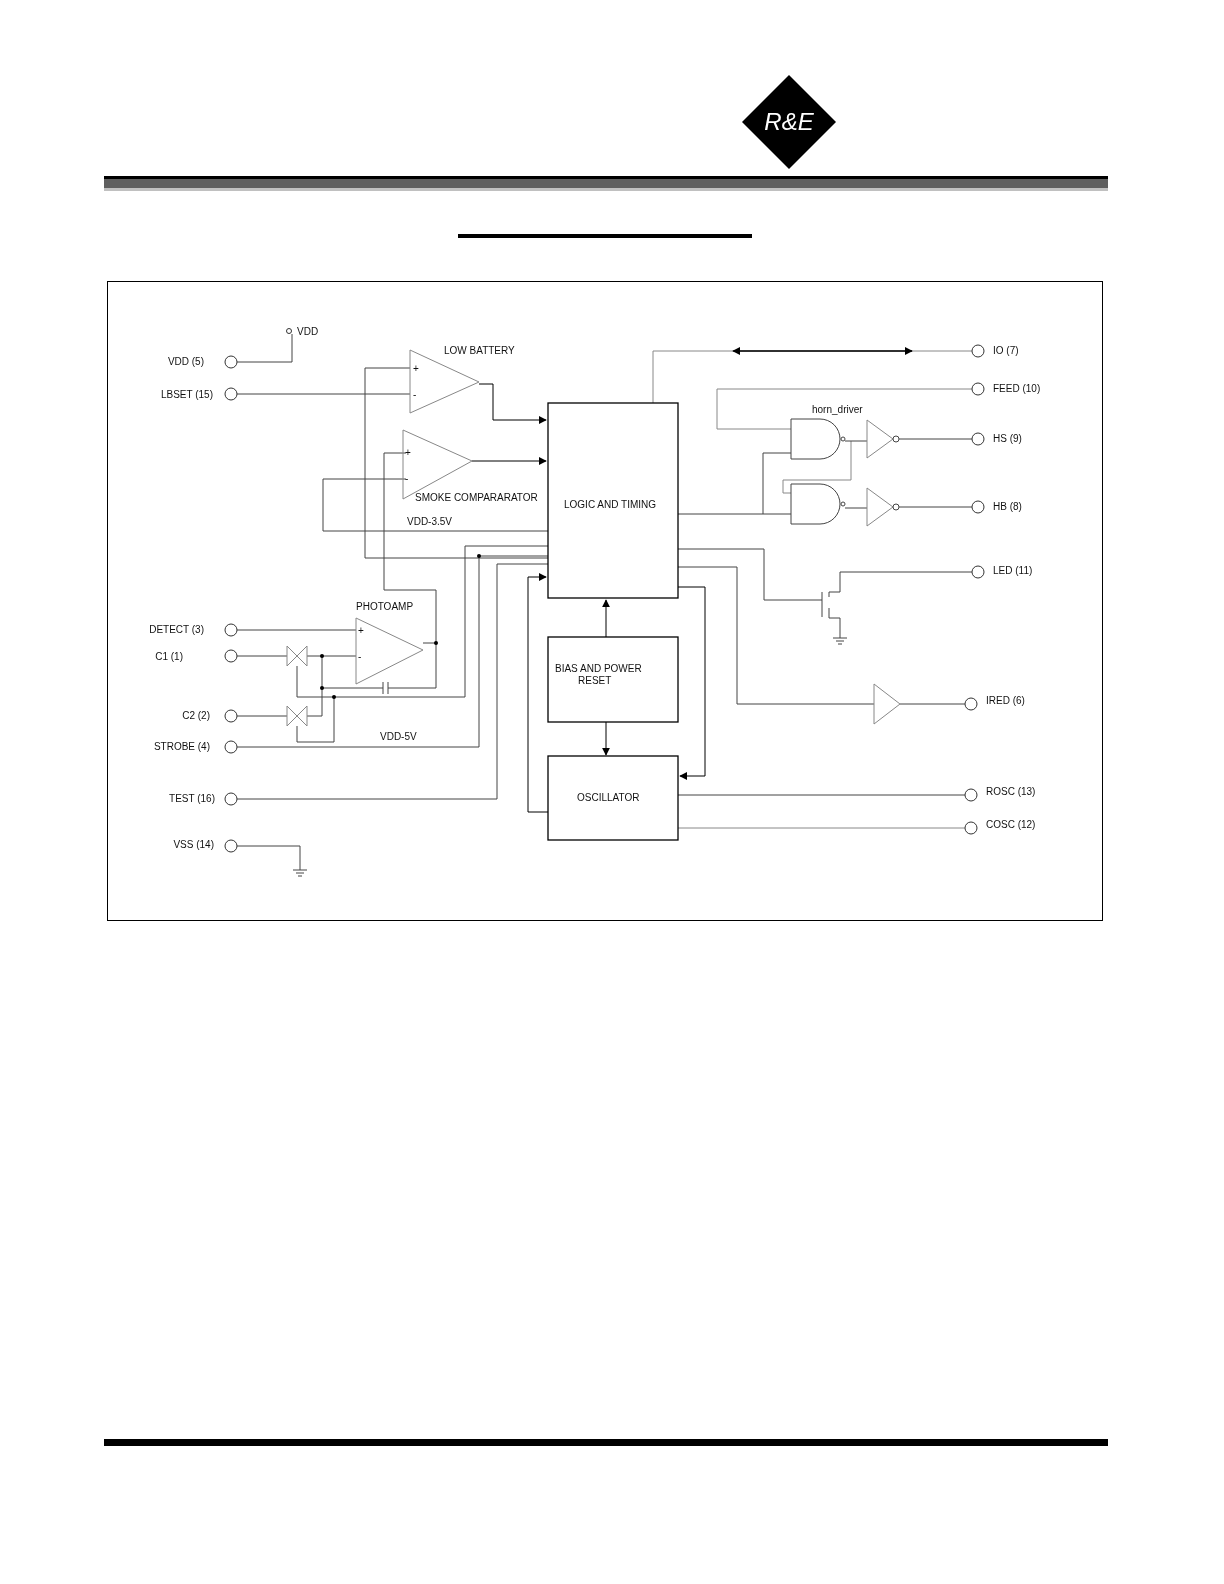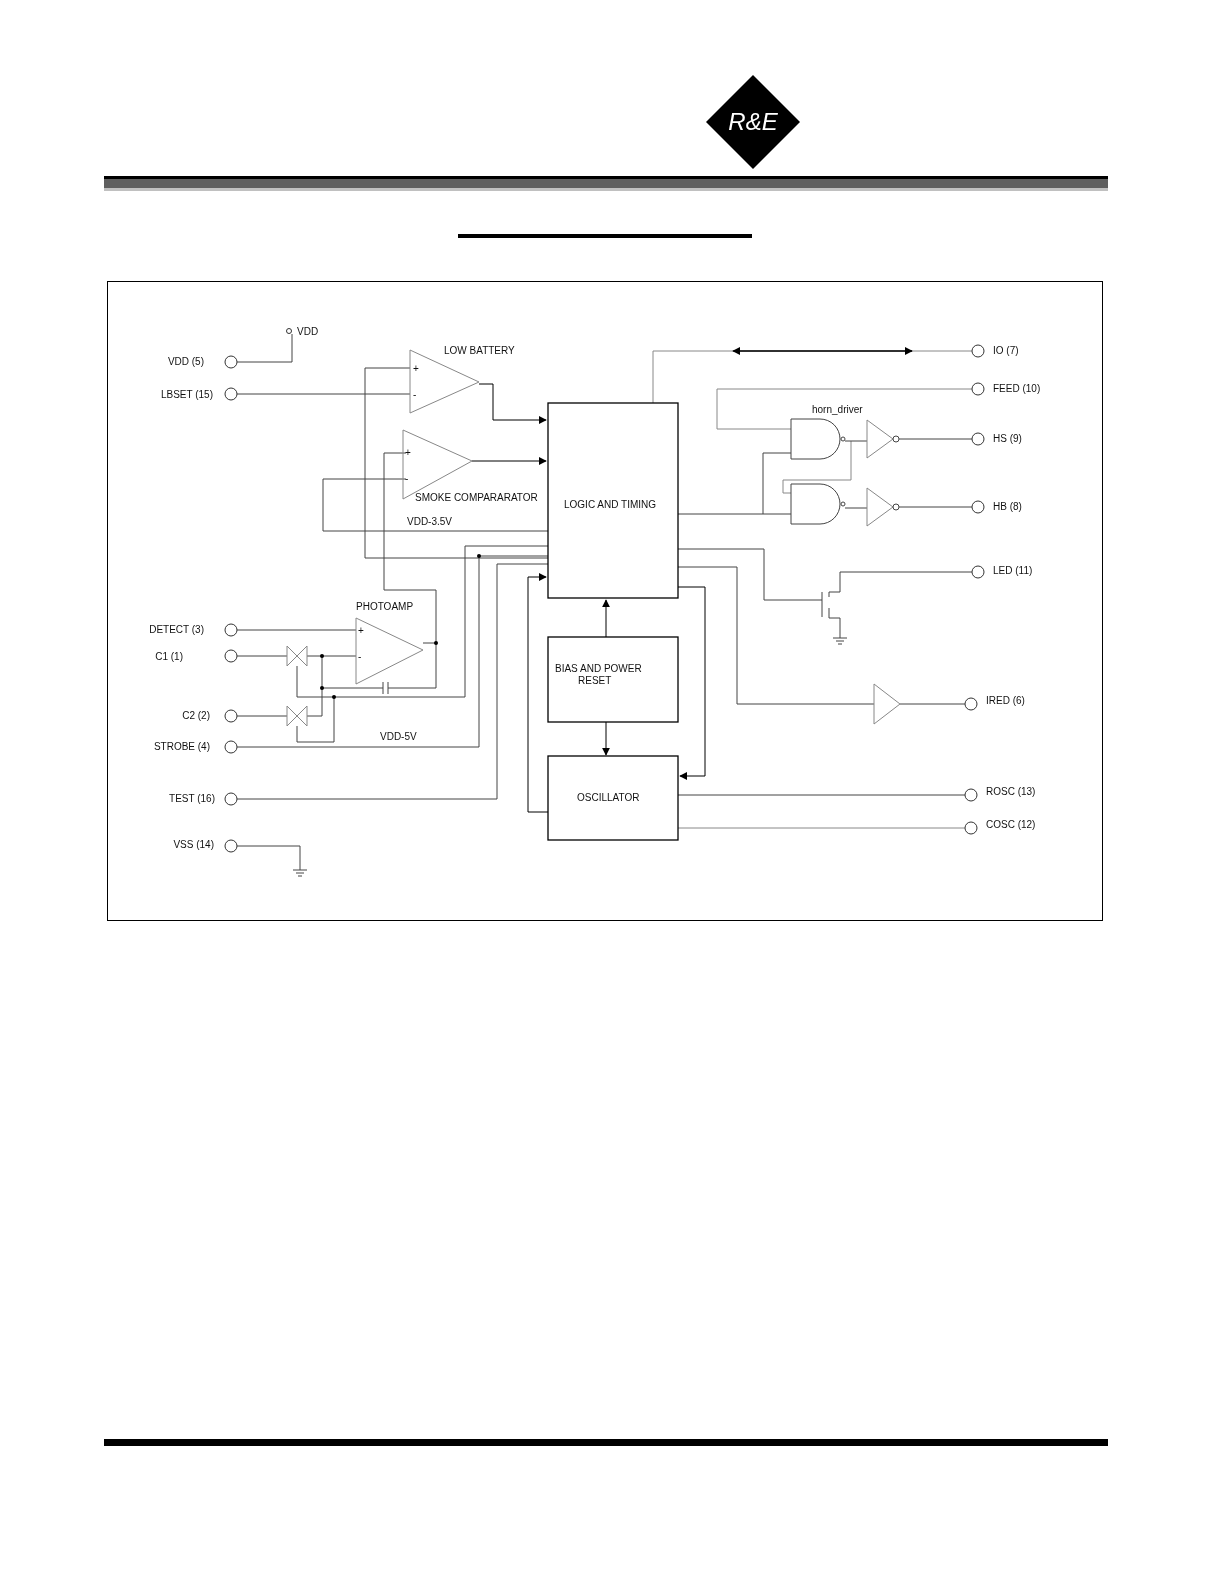--- a/index.html
+++ b/index.html
@@ -1,17 +1,17 @@
 <!DOCTYPE html>
 <html><head>
 <meta charset="utf-8">
 <style>
   html,body{margin:0;padding:0;background:#fff;}
   body{width:1224px;height:1584px;position:relative;overflow:hidden;font-family:"Liberation Sans",sans-serif;}
-  .logo{position:absolute;left:706px;top:75px;width:94px;height:94px;}
+  .logo{position:absolute;left:742px;top:75px;width:94px;height:94px;}
   .logo svg{width:94px;height:94px;display:block;}
   .hdr-bar{position:absolute;left:104px;width:1004px;}
   .title-rule{position:absolute;left:458px;top:234px;width:294px;height:4px;background:#000;}
   .frame{position:absolute;left:107px;top:281px;width:996px;height:640px;border:1px solid #000;box-sizing:border-box;}
   svg.schem{position:absolute;left:0;top:0;width:1224px;height:1584px;}
   svg.schem text{font-family:"Liberation Sans",sans-serif;font-size:10px;fill:#111;}
   .footer-bar{position:absolute;left:104px;top:1439px;width:1004px;height:7px;background:#000;}
 </style>
 </head>
 <body>

